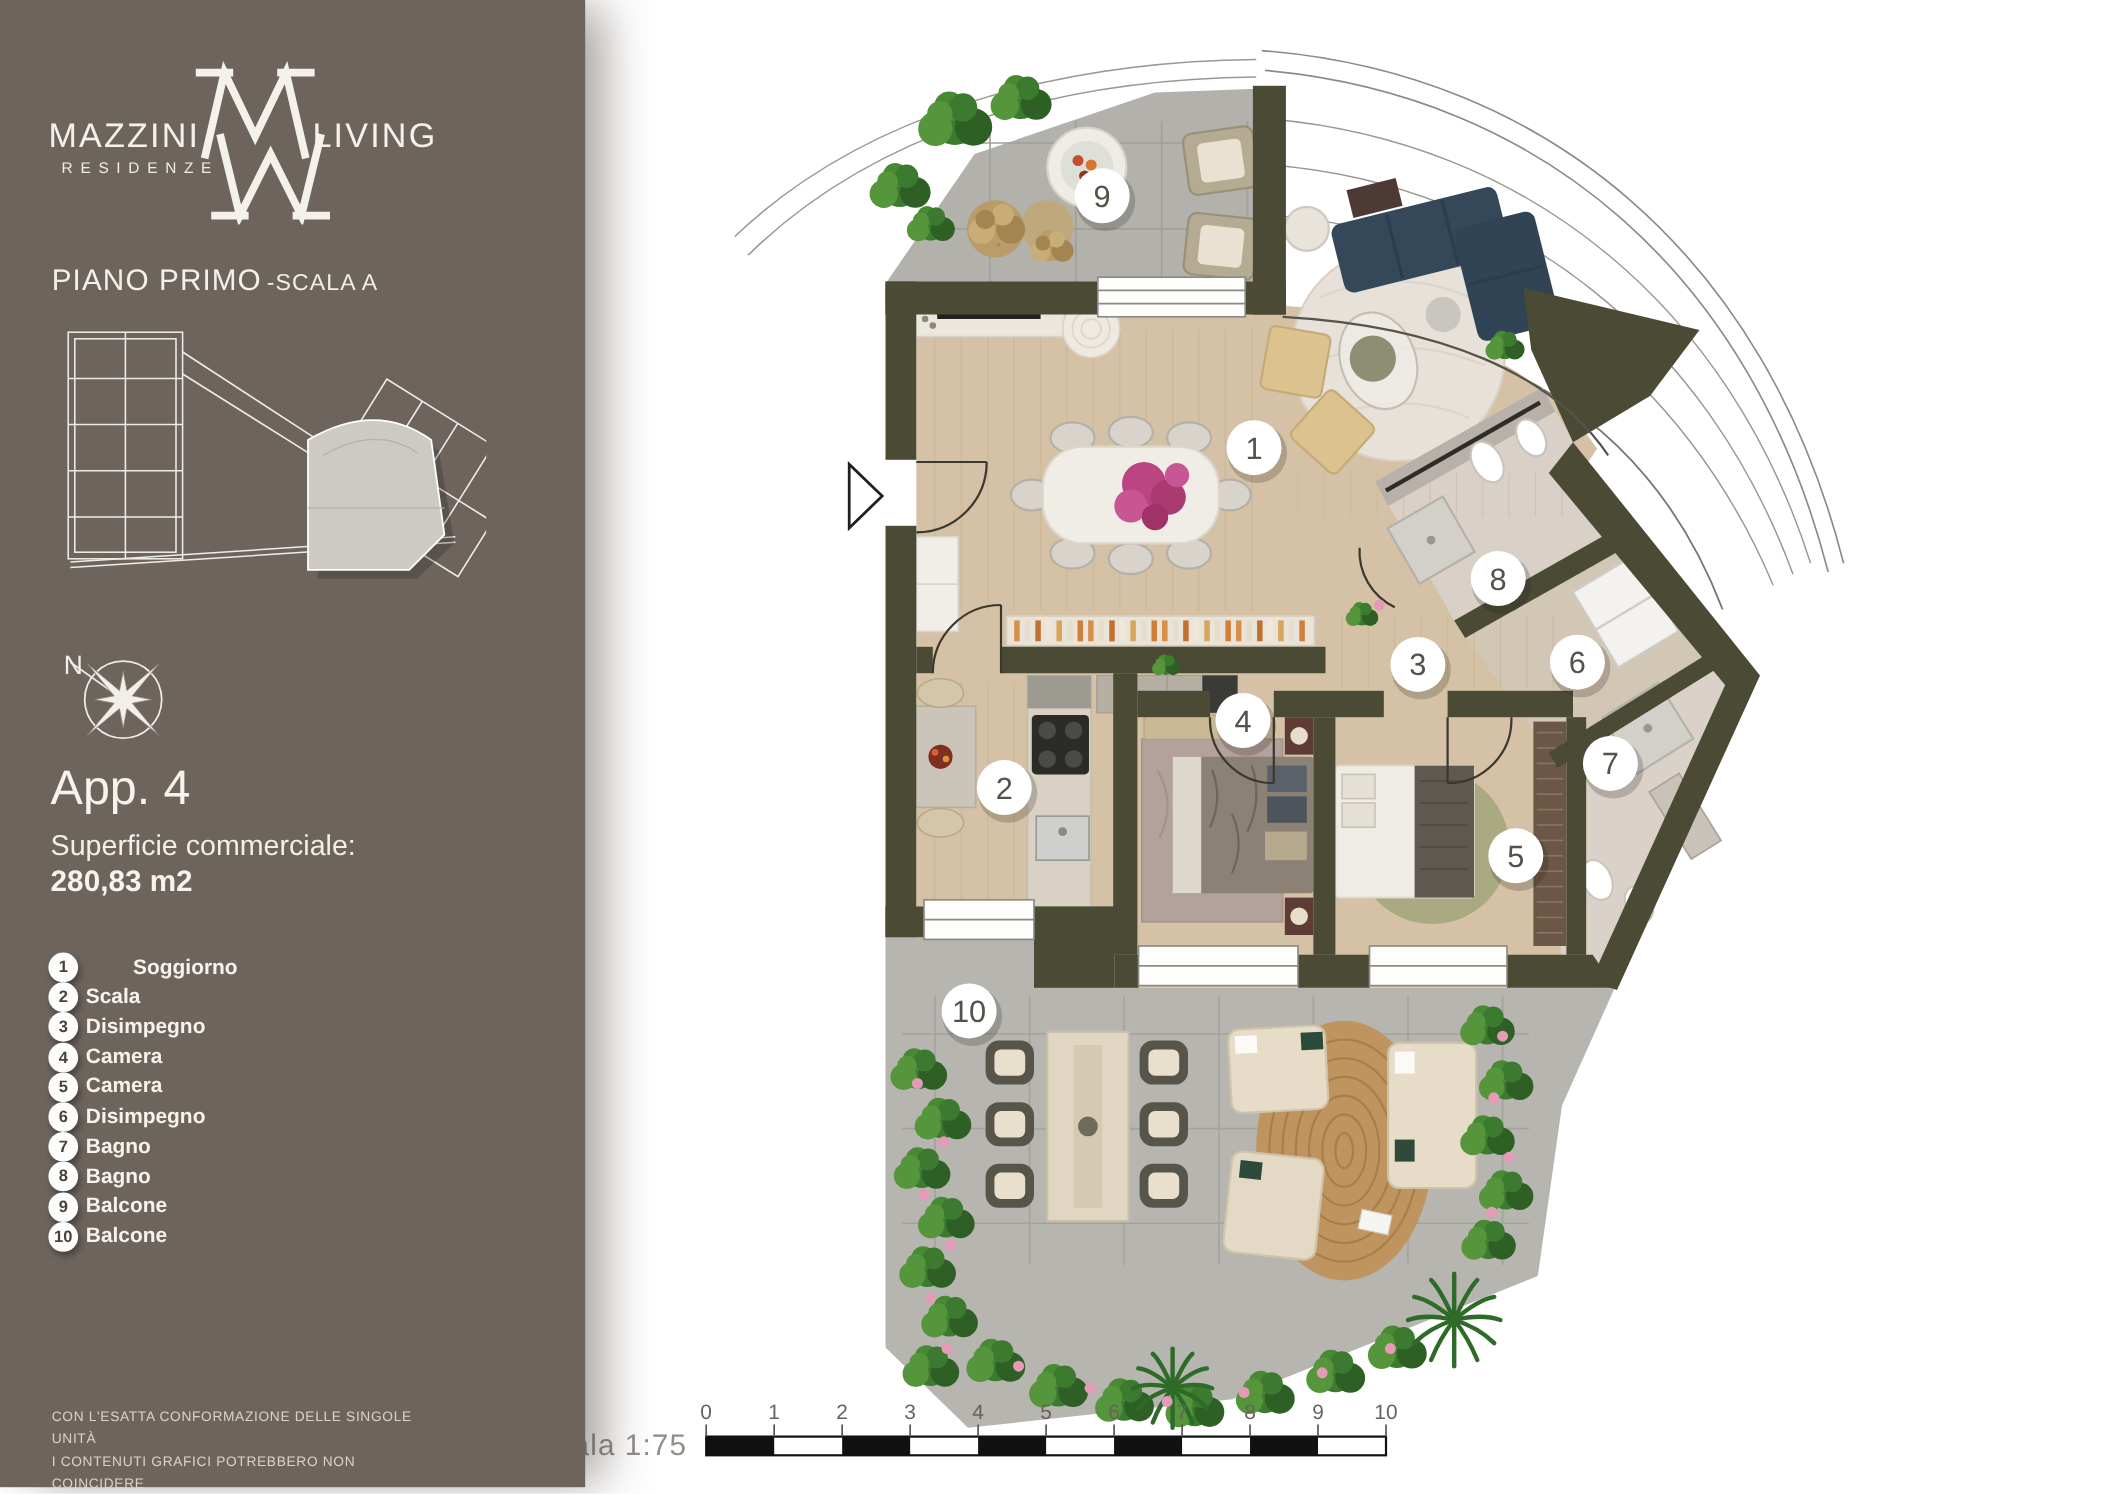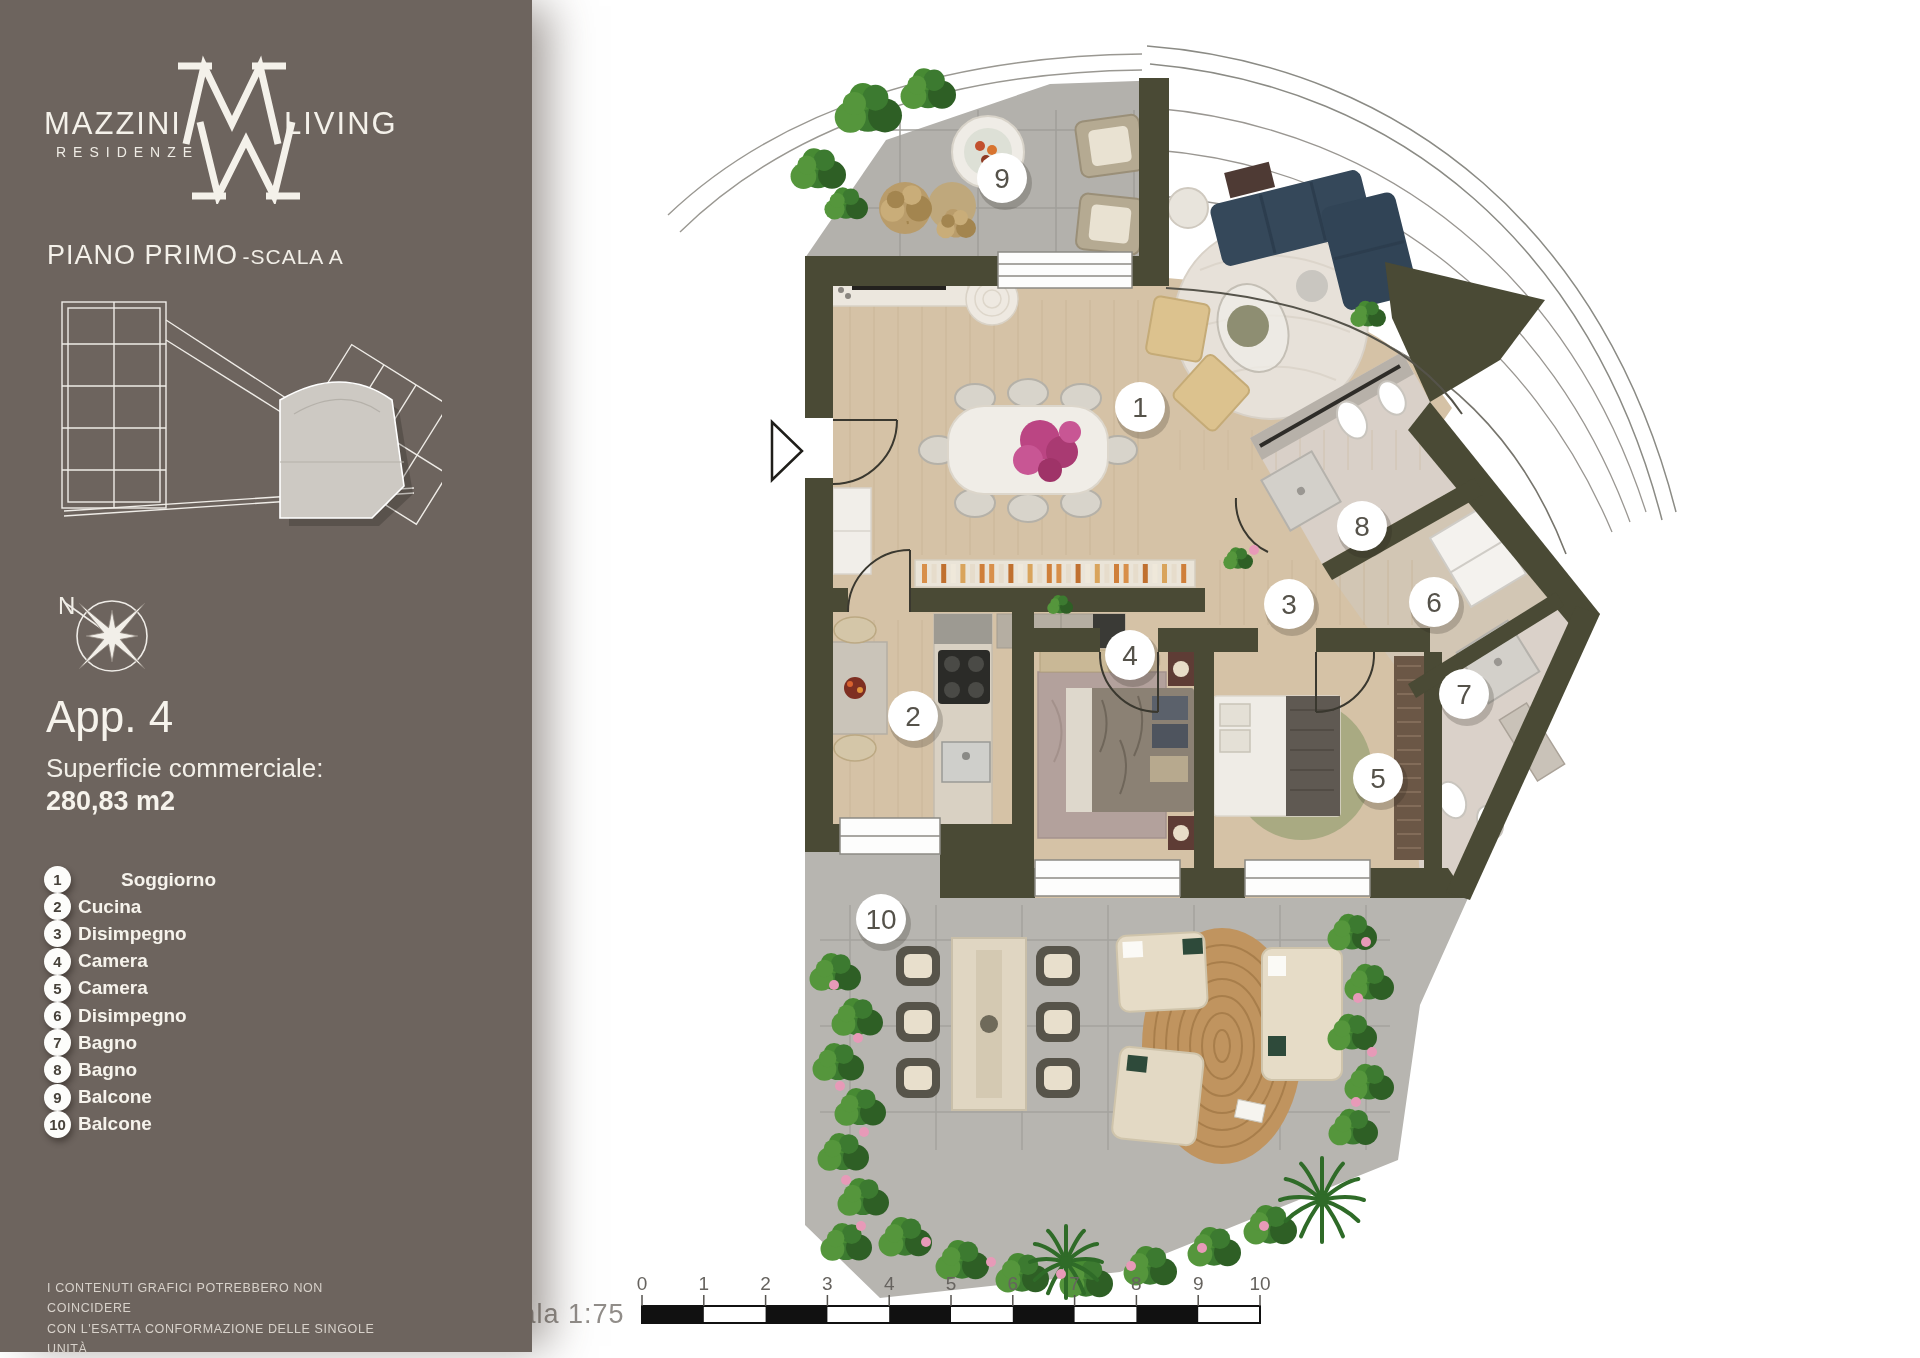--- a/index.html
+++ b/index.html
@@ -779,21 +779,21 @@
     <div id="apt-area-label">Superficie commerciale:</div>
     <div id="apt-area-value">280,83 m2</div>
 
     <ul id="legend">
       <li class="legend-item first">
         <span class="legend-badge">1</span>
         <span class="legend-label">Soggiorno</span>
         </li>
       <li class="legend-item">
         <span class="legend-badge">2</span>
-        <span class="legend-label">Cucina</span>
+        <span class="legend-label">Scala</span>
         </li>
       <li class="legend-item">
         <span class="legend-badge">3</span>
         <span class="legend-label">Disimpegno</span>
         </li>
       <li class="legend-item">
         <span class="legend-badge">4</span>
         <span class="legend-label">Camera</span>
         </li>
       <li class="legend-item">
@@ -816,17 +816,17 @@
         <span class="legend-badge">9</span>
         <span class="legend-label">Balcone</span>
         </li>
       <li class="legend-item">
         <span class="legend-badge">10</span>
         <span class="legend-label">Balcone</span>
         </li>
     </ul>
 
     <div id="disclaimer">
+      <div>CON L'ESATTA CONFORMAZIONE DELLE SINGOLE UNITÀ</div>
       <div>I CONTENUTI GRAFICI POTREBBERO NON COINCIDERE</div>
-      <div>CON L'ESATTA CONFORMAZIONE DELLE SINGOLE UNITÀ</div>
     </div>
   </div>
 </div>
 
 </body></html>

